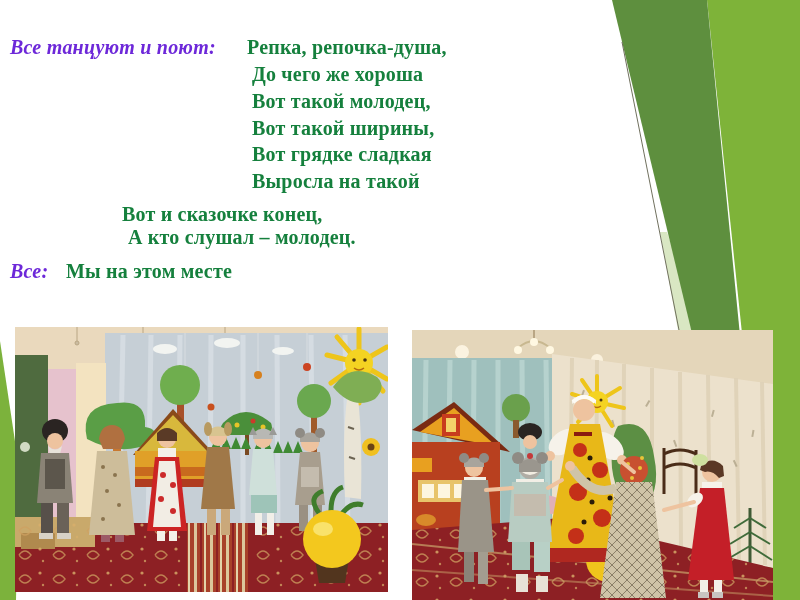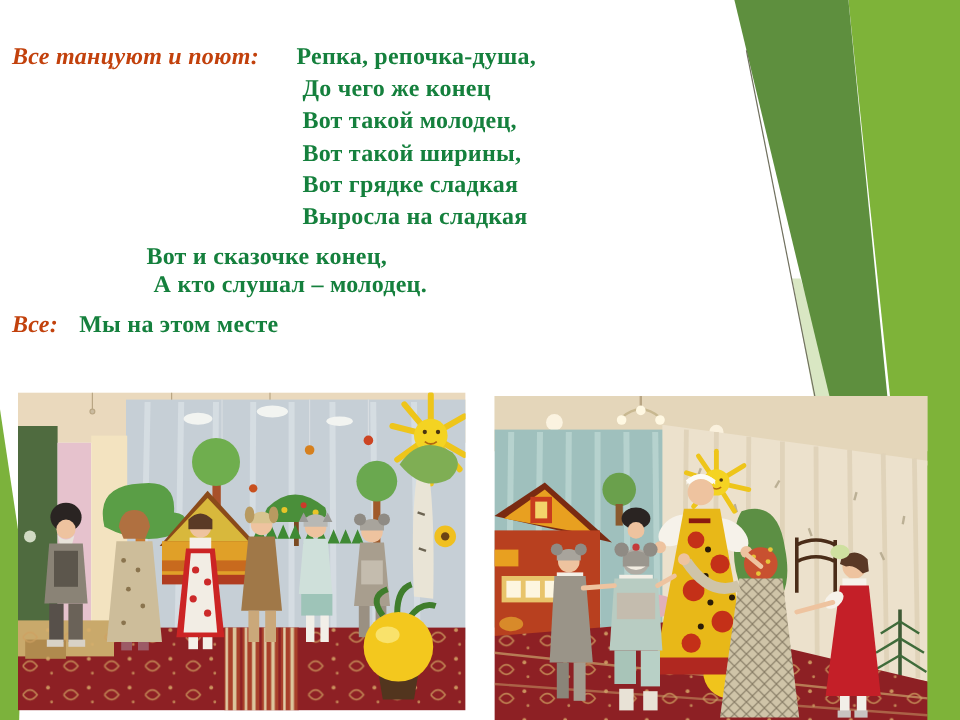--- a/index.html
+++ b/index.html
@@ -7,21 +7,21 @@
     position:relative;width:800px;height:600px;background:#ffffff;
     overflow:hidden;font-family:"Liberation Serif","DejaVu Serif",serif;
   }
   svg{display:block;}
   .deco{position:absolute;top:0;left:0;width:800px;height:600px;pointer-events:none;}
   .textblock{position:absolute;top:0;left:0;width:800px;height:330px;}
   .tline{
     position:absolute;left:10px;width:640px;white-space:nowrap;
     font-weight:bold;font-size:20px;color:#4D7C34;letter-spacing:.2px;
   }
-  .tline .lbl{font-style:italic;color:#c2410c;}
+  .tline .lbl{font-style:italic;color:#6d28d9;}
   .tline .txt{color:#15803d;}
   .l1{top:36px;}  .l1 .txt{position:absolute;left:237px;}
   .l2{top:63px;left:252px;}
   .l3{top:90px;left:252px;}
   .l4{top:117px;left:252px;}
   .l5{top:143px;left:252px;}
   .l6{top:170px;left:252px;}
   .l7{top:203px;} .l7 .txt{position:absolute;left:112px;text-align:center;}
   .l8{top:226px;left:128px;}
   .l9{top:260px;} .l9 .txt{position:absolute;left:56px;}
@@ -39,25 +39,25 @@
     <polygon points="780,0 800,0 800,167" fill="#8EC04B"></polygon>
     <polygon points="707,0 800,0 800,600 770,600" fill="#7EB339"></polygon>
     <polygon points="660,232 667,232 700,330 678,330" fill="#D9E7C3"></polygon>
     <polygon points="612,0 707,0 766,600 756,600" fill="#5E8F3E"></polygon>
     <line x1="622" y1="42" x2="680" y2="335" stroke-width="1" stroke="#70705E"></line>
     <polygon points="0,341 19,468 16,600 0,600" fill="#7CB23C"></polygon>
   </svg>
 
   <div class="textblock">
     <div class="tline l1"><span class="lbl">Все танцуют и поют:</span><span class="txt">Репка, репочка-душа,</span></div>
-    <div class="tline l2"><span class="txt">До чего же конец</span></div>
+    <div class="tline l2"><span class="txt">До чего же хороша</span></div>
     <div class="tline l3"><span class="txt">Вот такой молодец,</span></div>
     <div class="tline l4"><span class="txt">Вот такой ширины,</span></div>
     <div class="tline l5"><span class="txt">Вот грядке сладкая</span></div>
-    <div class="tline l6"><span class="txt">Выросла на сладкая</span></div>
+    <div class="tline l6"><span class="txt">Выросла на такой</span></div>
     <div class="tline l7"><span class="txt">Вот и сказочке конец,</span></div>
     <div class="tline l9"><span class="lbl">Все:</span><span class="txt">Мы на этом месте</span></div>
     <div class="tline l8"><span class="txt">А кто слушал – молодец.</span></div>
   </div>
 
   <svg class="photo photo-left" viewBox="0 0 373 265" role="img">
     <defs>
       <pattern id="p1orn" width="34" height="24" patternUnits="userSpaceOnUse">
         <path d="M4 12 q6 -8 12 0 q-6 8 -12 0" fill="none" stroke="#cfa060" stroke-width="1.4" opacity=".75"></path>
         <circle cx="25" cy="6" r="1.6" fill="#d9af6b" opacity=".8"></circle>

